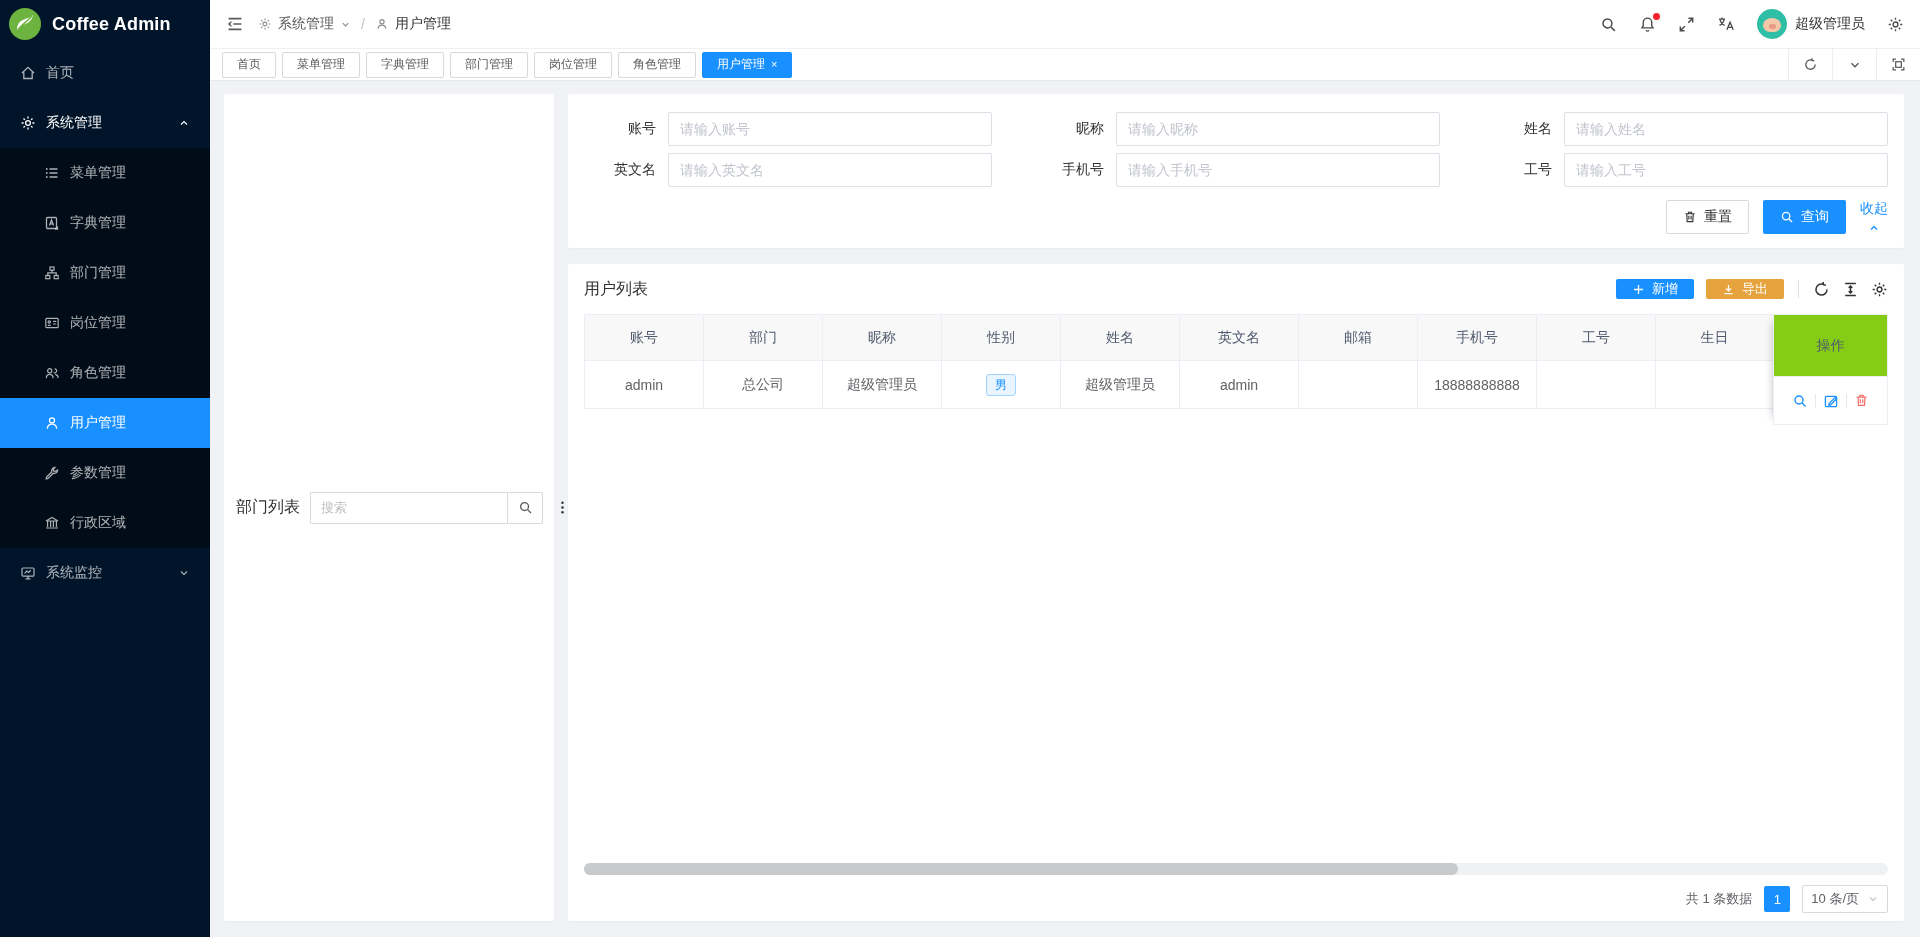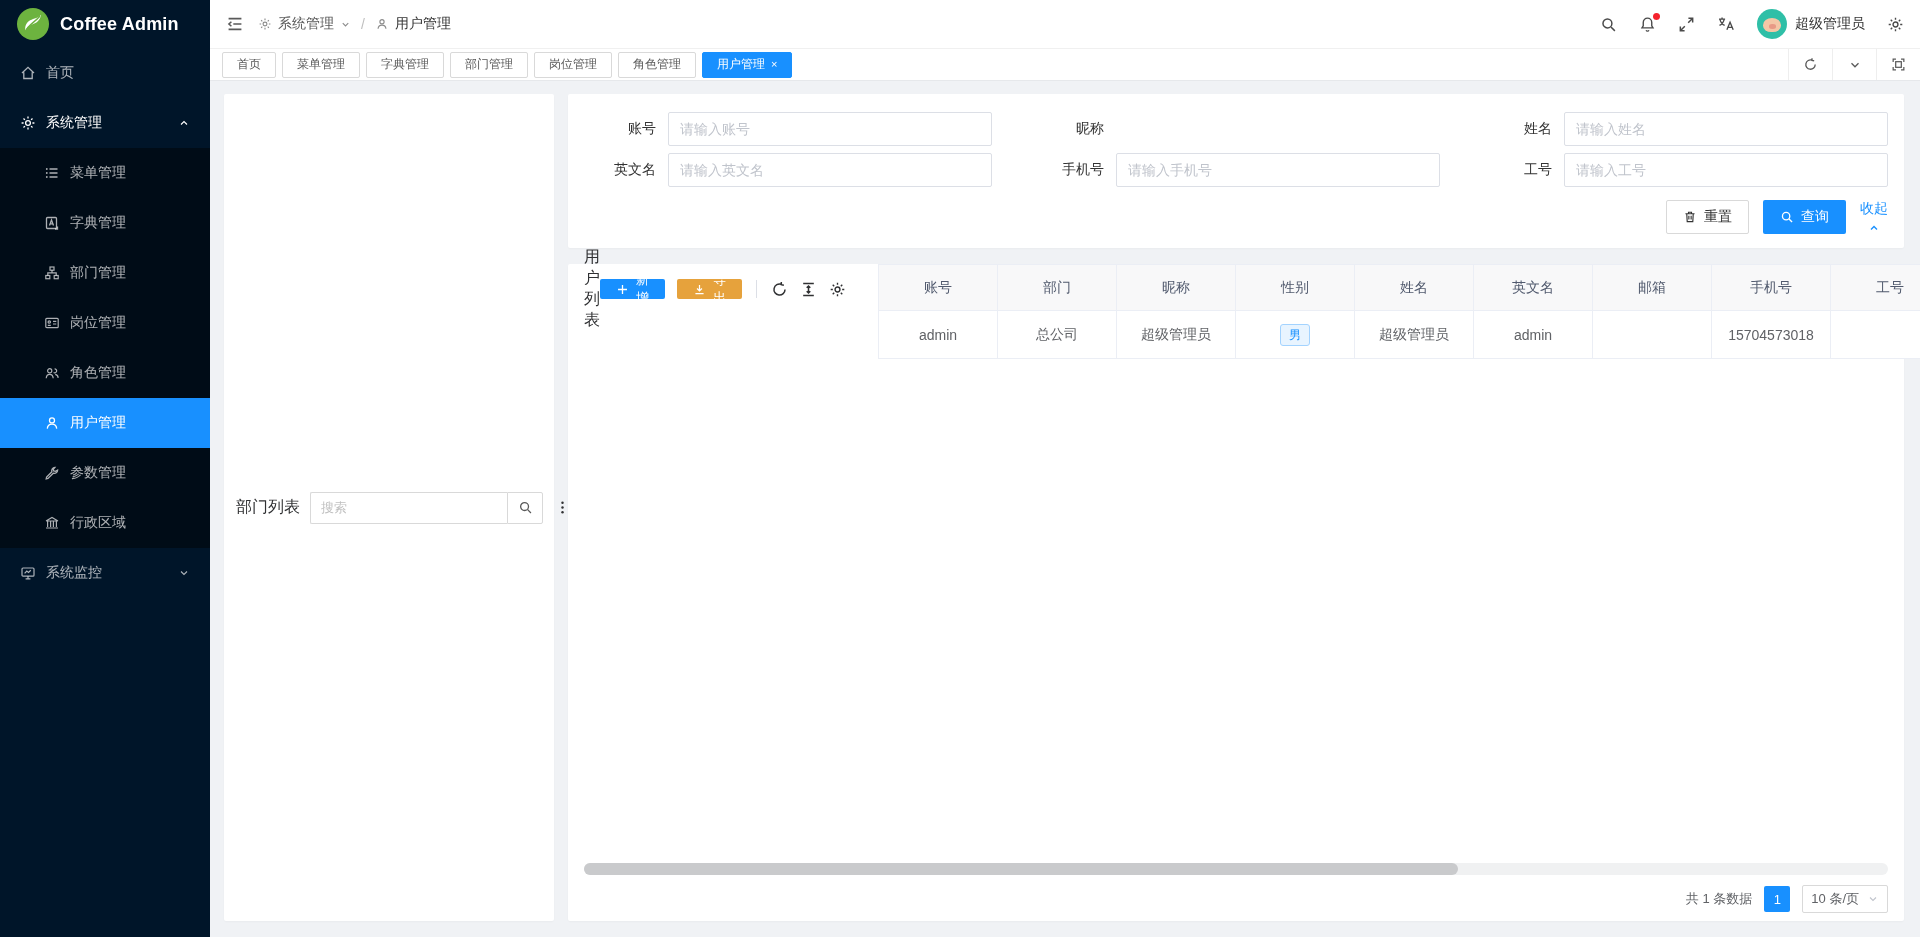--- a/index.html
+++ b/index.html
@@ -11,21 +11,21 @@
   body{
     font-family:"Liberation Sans","DejaVu Sans",sans-serif;
     background:#f0f2f5; position:relative; overflow:hidden; color:#333;
     font-size:14px;
   }
   .ic{display:inline-block;vertical-align:middle;flex:none;}
   svg{display:block;}
 
   
   .sidebar{position:absolute;left:0;top:0;bottom:0;width:210px;background:var(--sidebar);color:rgba(255,255,255,.68);z-index:5;}
-  .logo{height:48px;display:flex;align-items:center;gap:10px;padding:0 16px;}
+  .logo{height:48px;display:flex;align-items:center;gap:10px;padding:0 8px;}
   .logo-name{color:#fff;font-size:18px;font-weight:bold;letter-spacing:.2px;white-space:nowrap;}
   .menu-item{height:50px;display:flex;align-items:center;gap:10px;padding:0 20px;cursor:pointer;font-size:14px;}
   .menu-item .arrow{margin-left:auto;}
   .menu-item.open{color:#fff;}
   .submenu{background:var(--sidebar-sub);}
   .submenu .menu-item{padding-left:44px;}
   .menu-item.active{background:var(--primary);color:#fff;}
 
   
   .header{position:absolute;left:210px;right:0;top:0;height:48px;background:#fff;display:flex;align-items:center;padding:0 16px;z-index:4;}
@@ -78,21 +78,21 @@
   .f-item input{flex:1;min-width:0;height:34px;border:1px solid #dcdfe6;border-radius:2px;padding:0 11px;font-size:14px;color:#333;outline:none;}
   .f-item input::placeholder{color:#c0c4cc;}
   .f-actions{display:flex;align-items:center;justify-content:flex-end;gap:14px;margin-top:13px;}
   .btn{height:34px;display:inline-flex;align-items:center;justify-content:center;gap:7px;padding:12px 16px;border-radius:2px;font-size:14px;cursor:pointer;border:1px solid transparent;}
   .btn-plain{background:#fff;border-color:#d9d9d9;color:#333;}
   .btn-primary{background:var(--primary);color:#fff;}
   .btn-warning{background:var(--warning);color:#fff;}
   .link{color:var(--primary);display:inline-flex;align-items:center;gap:4px;font-size:14px;cursor:pointer;flex-direction:column;}
 
   
-  .list-card{flex:1;position:relative;display:flex;min-height:0;}
+  .list-card{flex:1;position:relative;display:flex;flex-direction:column;min-height:0;}
   .list-head{height:50px;display:flex;align-items:center;padding:0 16px;}
   .list-title{font-size:16px;color:#303133;}
   .list-tools{margin-left:auto;display:flex;align-items:center;gap:12px;}
   .btn-sm{height:20px;padding:0 15px;font-size:13px;}
   .tool-divider{width:1px;height:18px;background:#dcdfe6;margin:0 2px;}
   .tool-icon{color:#303133;cursor:pointer;display:flex;align-items:center;}
 
   .table-wrap{position:relative;margin:0 16px;}
   .trow{display:flex;}
   .tcell{width:119px;flex:none;display:flex;align-items:center;justify-content:center;font-size:14px;}
@@ -399,20 +399,21 @@
   <div class="right-col">
 
     <div class="card filter">
       <div class="f-grid">
         <div class="f-item">
           <span class="f-label">账号</span>
           <input placeholder="请输入账号" style="">
         </div>
         <div class="f-item">
           <span class="f-label">昵称</span>
+          <input placeholder="请输入昵称" style="">
         </div>
         <div class="f-item">
           <span class="f-label">姓名</span>
           <input placeholder="请输入姓名" style="">
         </div>
         <div class="f-item">
           <span class="f-label">英文名</span>
           <input placeholder="请输入英文名" style="">
         </div>
         <div class="f-item">
@@ -509,21 +510,21 @@
         <div class="trow tbody">
           <div class="tcell">admin</div>
           <div class="tcell">总公司</div>
           <div class="tcell">超级管理员</div>
           <div class="tcell">
               <span class="tag">男</span>
             </div>
           <div class="tcell">超级管理员</div>
           <div class="tcell">admin</div>
           <div class="tcell"></div>
-          <div class="tcell">15704573018</div>
+          <div class="tcell">18888888888</div>
           <div class="tcell"></div>
           <div class="tcell"></div>
         </div>
 
         <div class="op-col">
           <div class="op-h">操作</div>
           <div class="op-b">
             <span class="op-ic" style="color:var(--primary)">
                 <svg width="16" height="16" viewBox="0 0 16 16" fill="none" stroke="currentColor" stroke-width="1.4">
                   <circle cx="7" cy="7" r="4"></circle>

